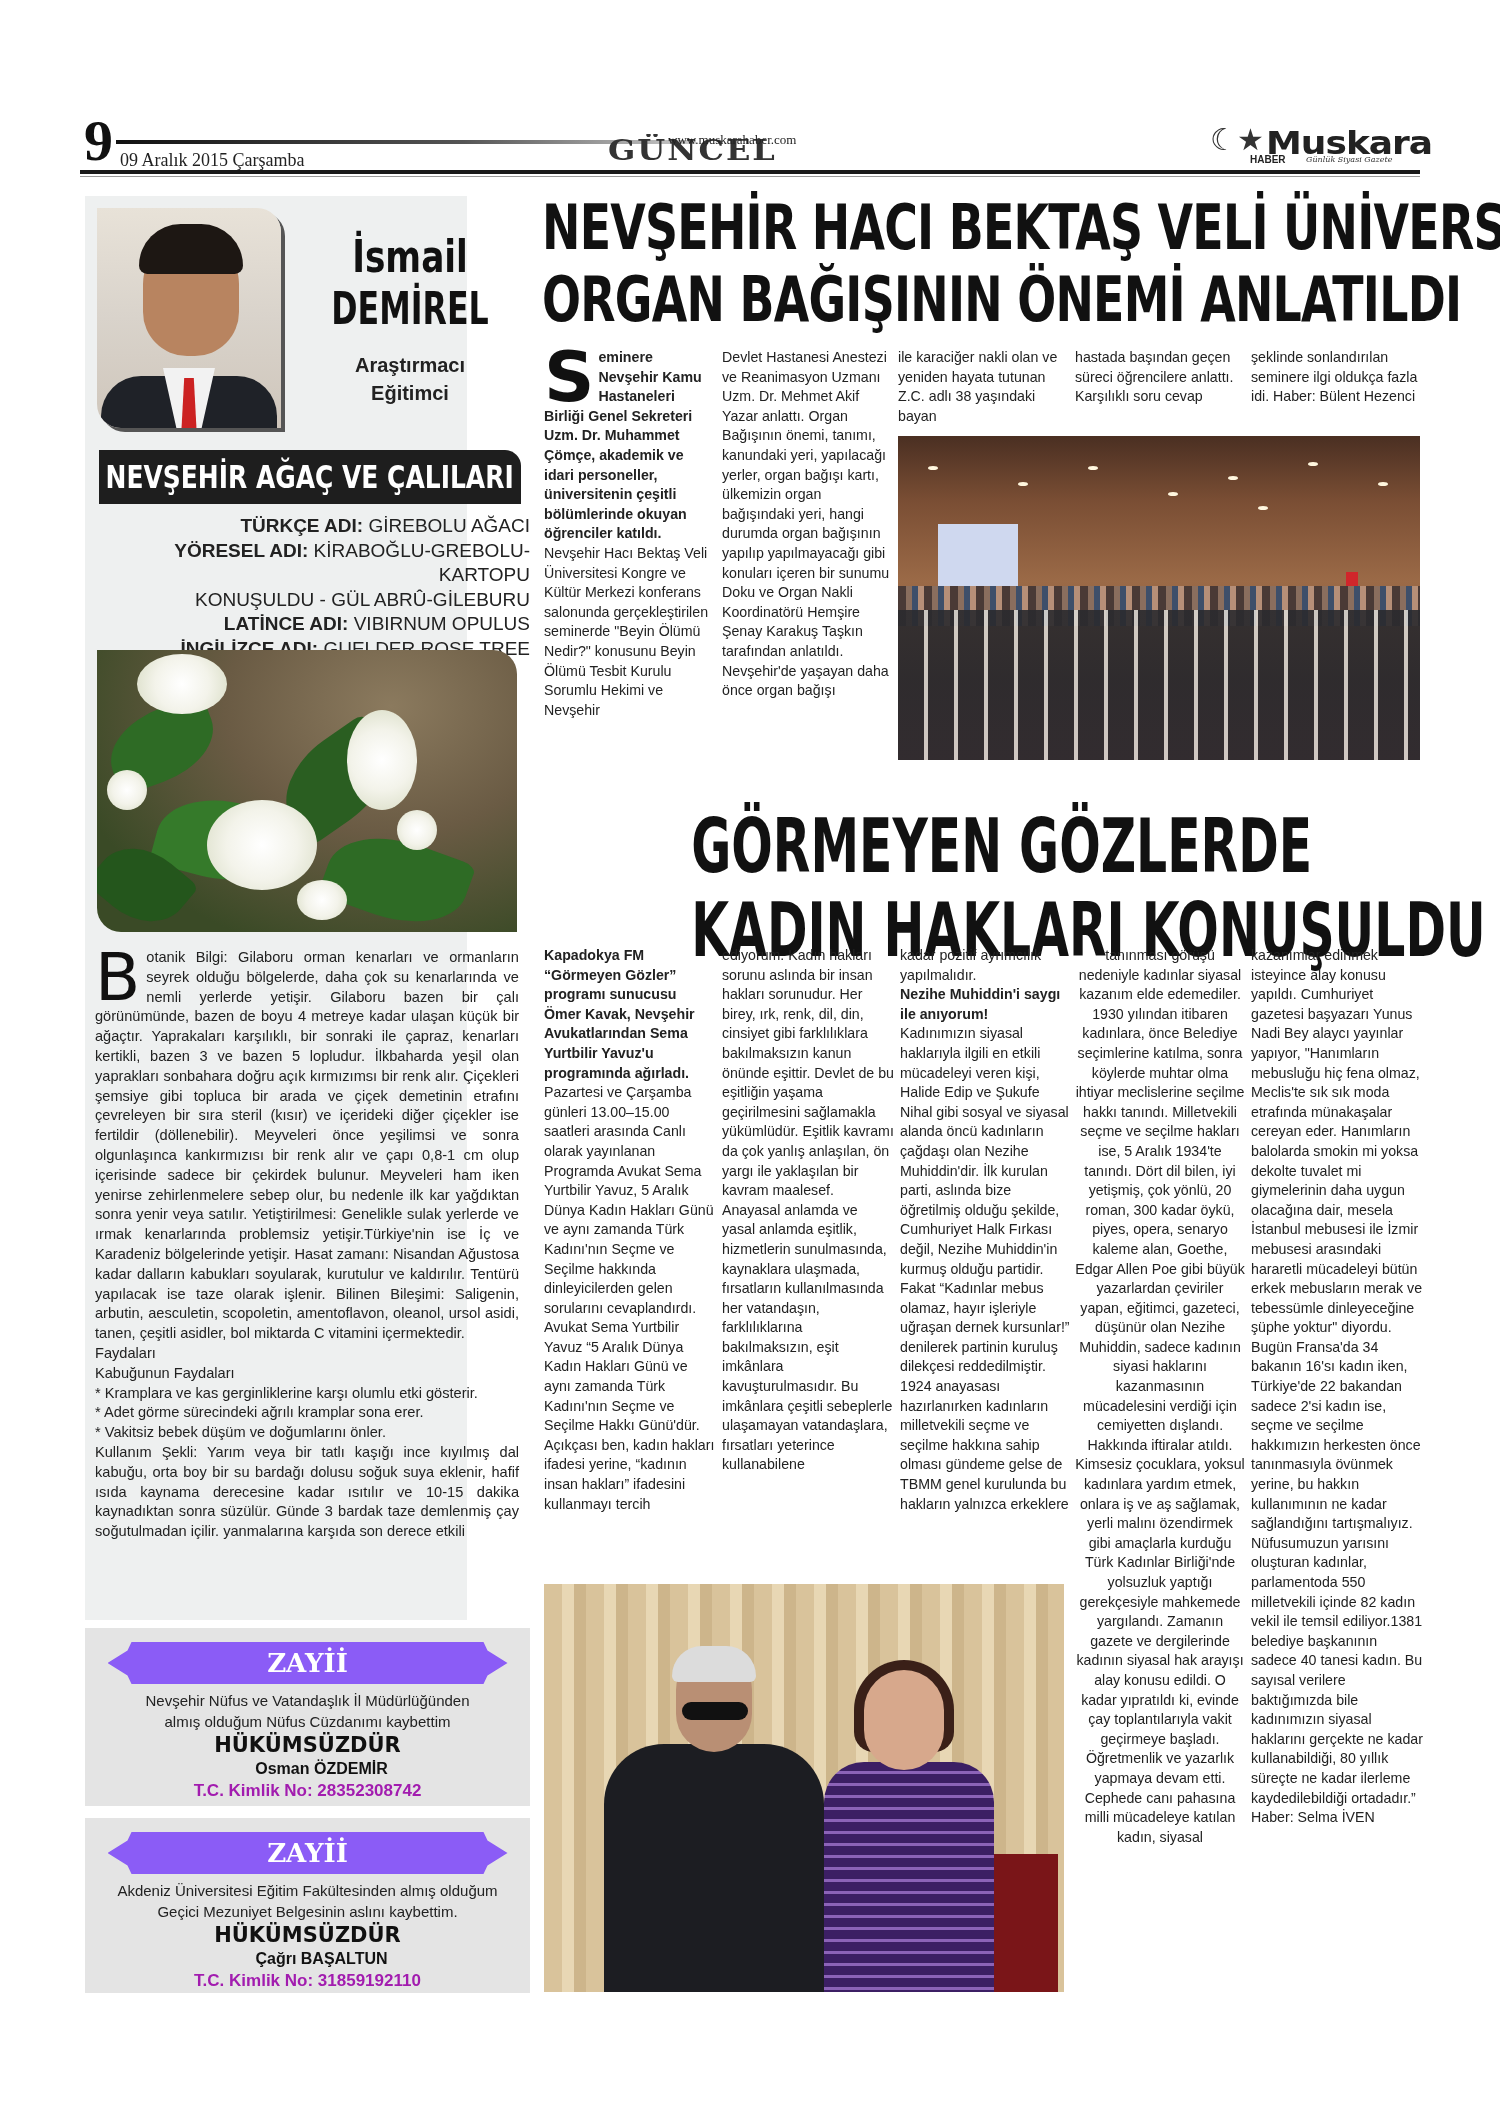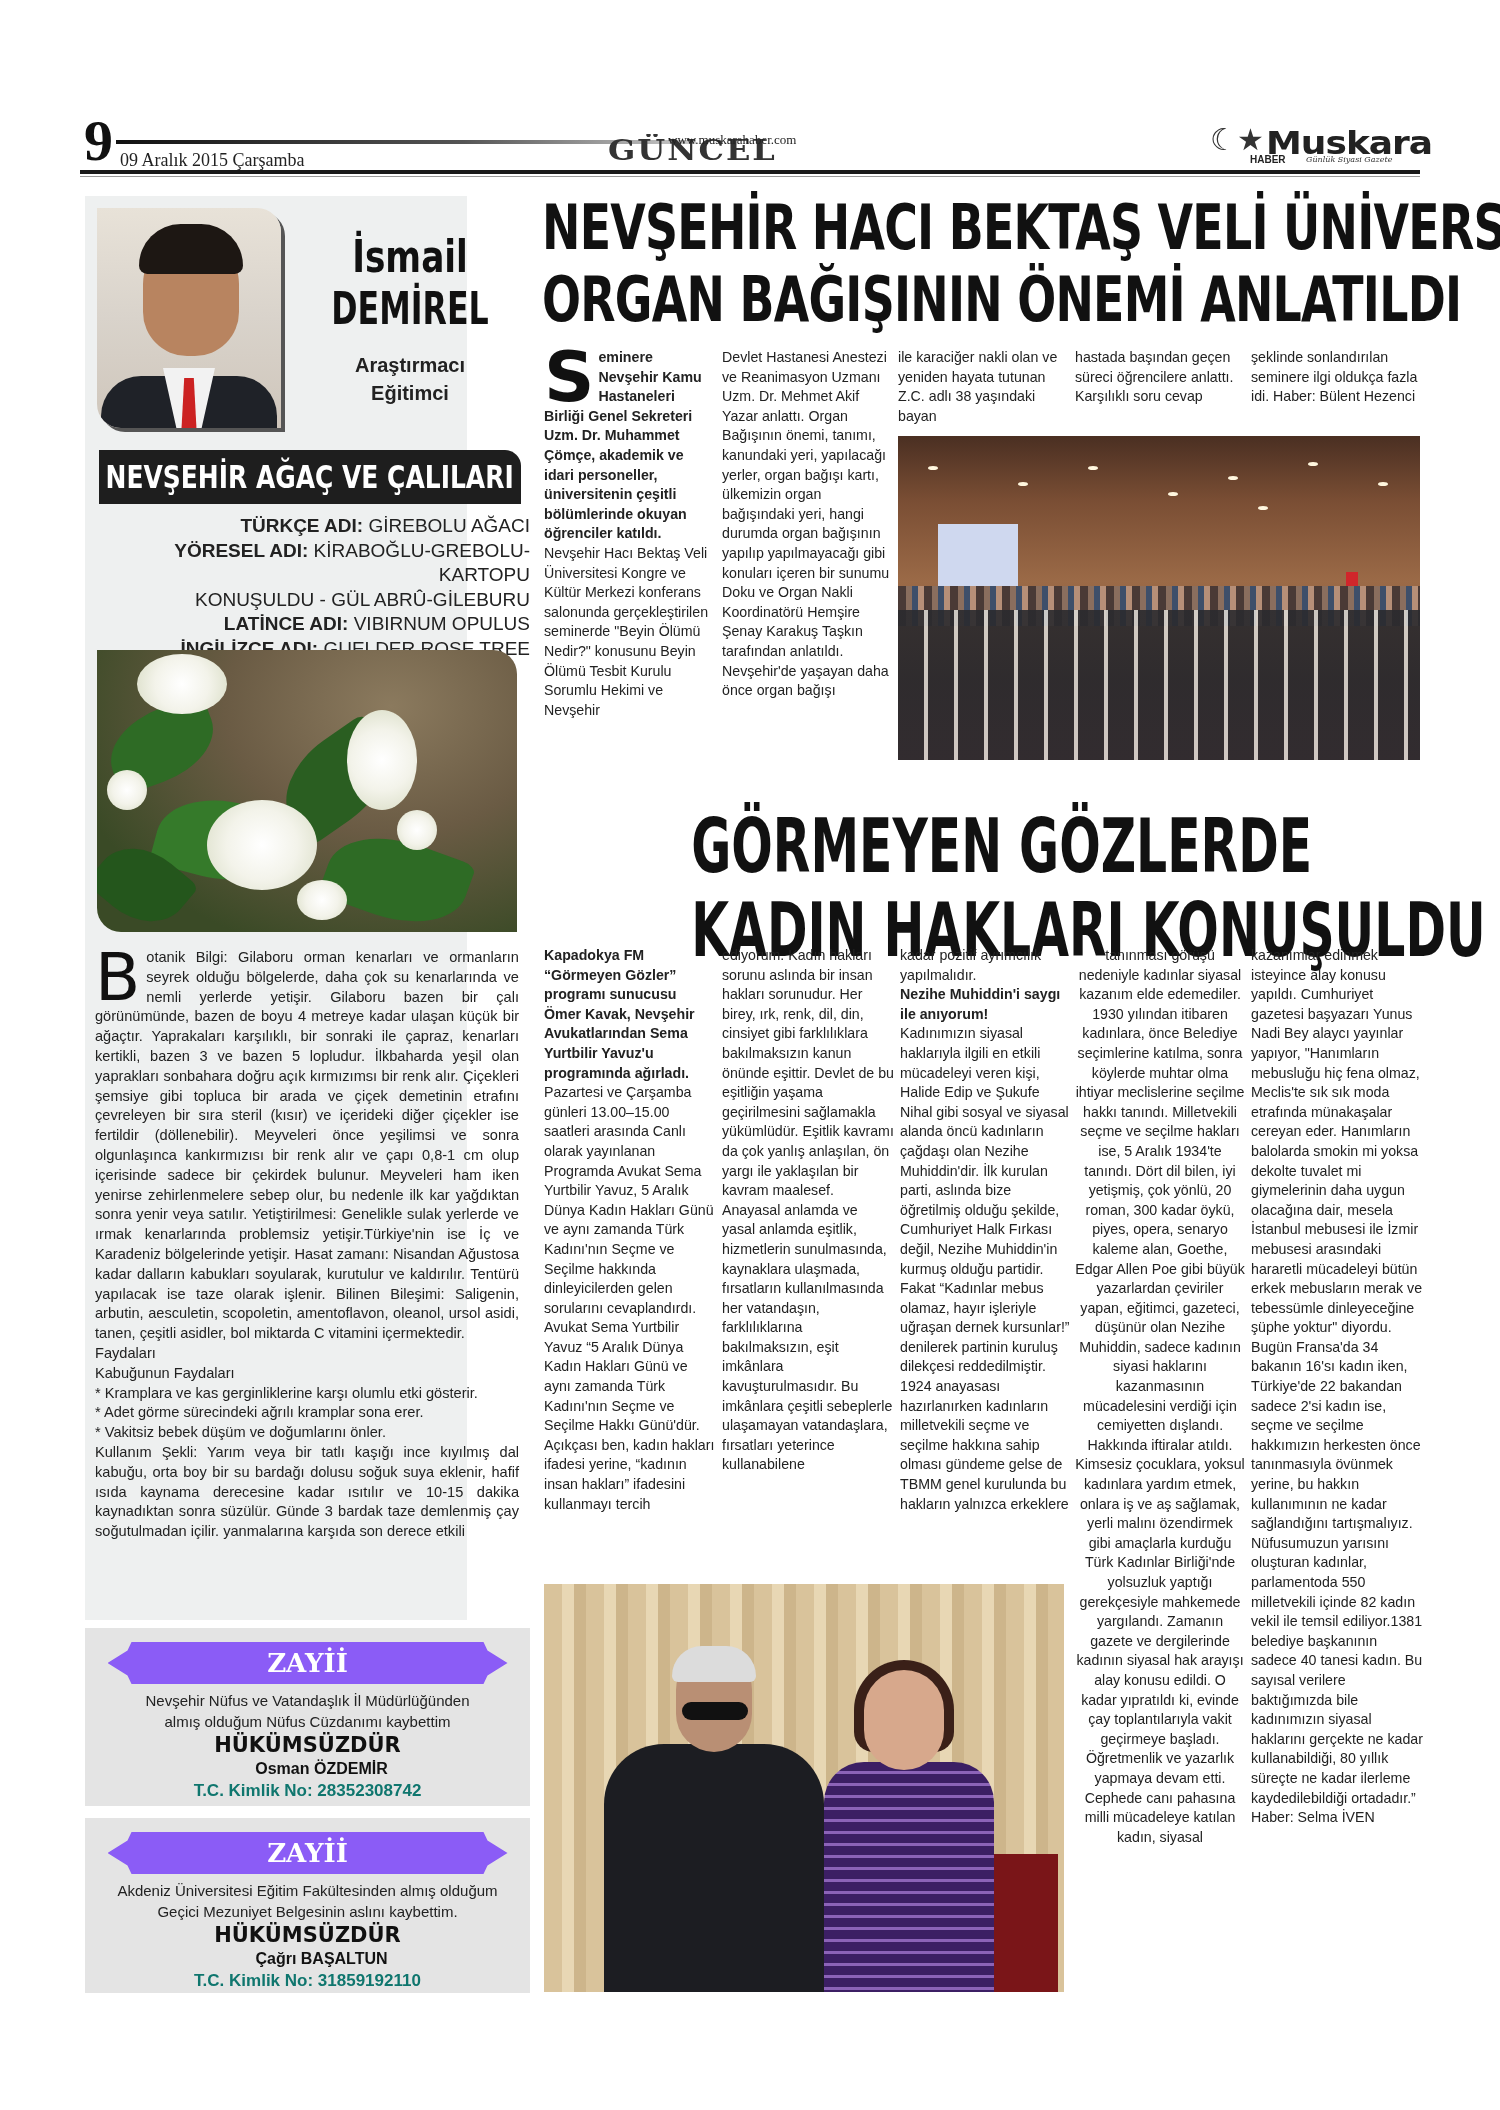--- a/index.html
+++ b/index.html
@@ -49,21 +49,21 @@
 
   
   .zayi { position: absolute; left: 85px; width: 445px; background: #e4e4e4; text-align: center; }
   .zayi1 { top: 1628px; height: 178px; }
   .zayi2 { top: 1818px; height: 175px; }
   .zayi-banner { position: relative; margin: 14px auto 0; width: 400px; height: 42px; background: #8b5cf6; display: flex; align-items: center; justify-content: center; clip-path: polygon(0 50%, 5% 20%, 6% 0, 94% 0, 95% 20%, 100% 50%, 95% 80%, 94% 100%, 6% 100%, 5% 80%); }
   .zayi-banner span { color: #fff; font-family: "DejaVu Serif", serif; font-weight: bold; font-size: 26px; }
   .zayi-text { font-size: 15px; line-height: 21px; color: #222; margin-top: 6px; padding: 0 10px; }
   .zayi-hk { font-family: "DejaVu Sans", sans-serif; font-weight: bold; font-size: 21px; line-height: 26px; color: #111; }
   .zayi-name { font-weight: bold; font-size: 16px; line-height: 22px; color: #111; padding-left: 28px; }
-  .zayi-id { font-weight: bold; font-size: 17px; line-height: 22px; color: #0f766e; }
+  .zayi-id { font-weight: bold; font-size: 17px; line-height: 22px; color: #a21caf; }
 
   
   .headline1 { position: absolute; left: 542px; top: 192px; width: 878px; height: 150px; }
   .headline1 div { font-family: "DejaVu Sans", sans-serif; font-weight: bold; font-size: 62px; line-height: 72px; color: #111; white-space: nowrap; transform: scaleX(0.74); transform-origin: left top; letter-spacing: -1px; }
   .headline2 { position: absolute; left: 542px; top: 772px; width: 878px; height: 168px; text-align: center; margin-top: 32px; }
   .headline2 div { font-family: "DejaVu Sans", sans-serif; font-weight: bold; font-size: 74px; line-height: 84px; color: #111; white-space: nowrap; transform: scaleX(0.66); transform-origin: center top; }
 
   
   .col { position: absolute; font-size: 14.2px; line-height: 19.6px; color: #222; }
   .a1c1 { left: 544px; top: 348px; width: 172px; }

